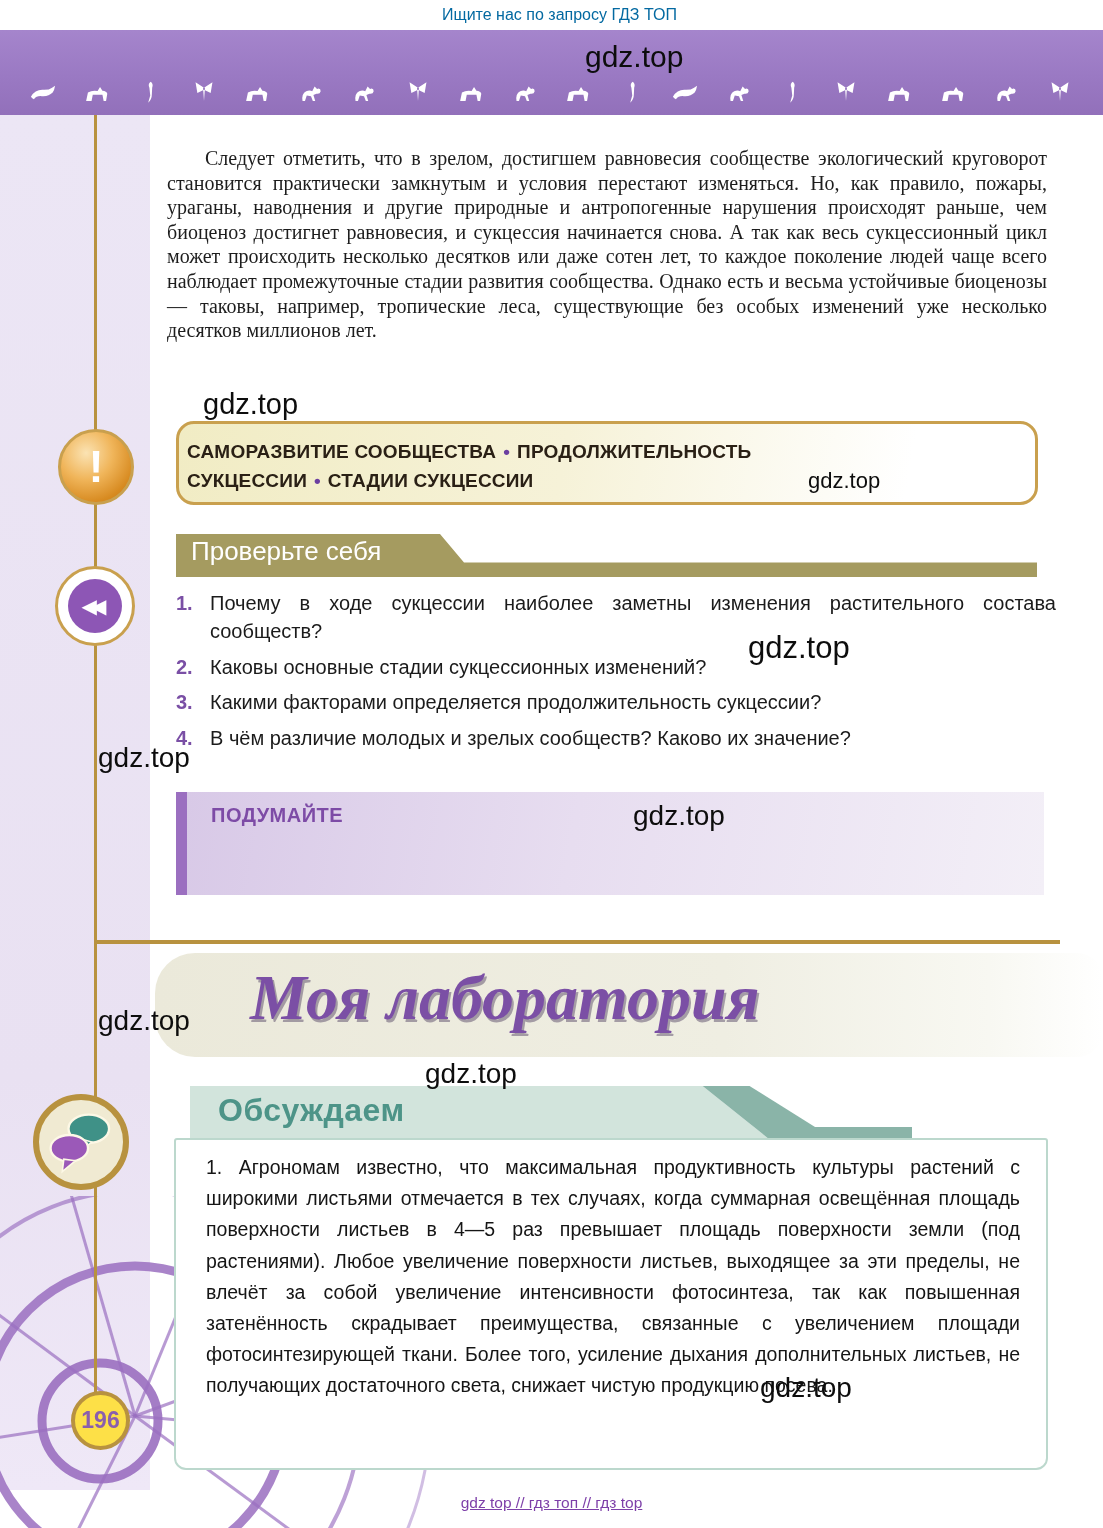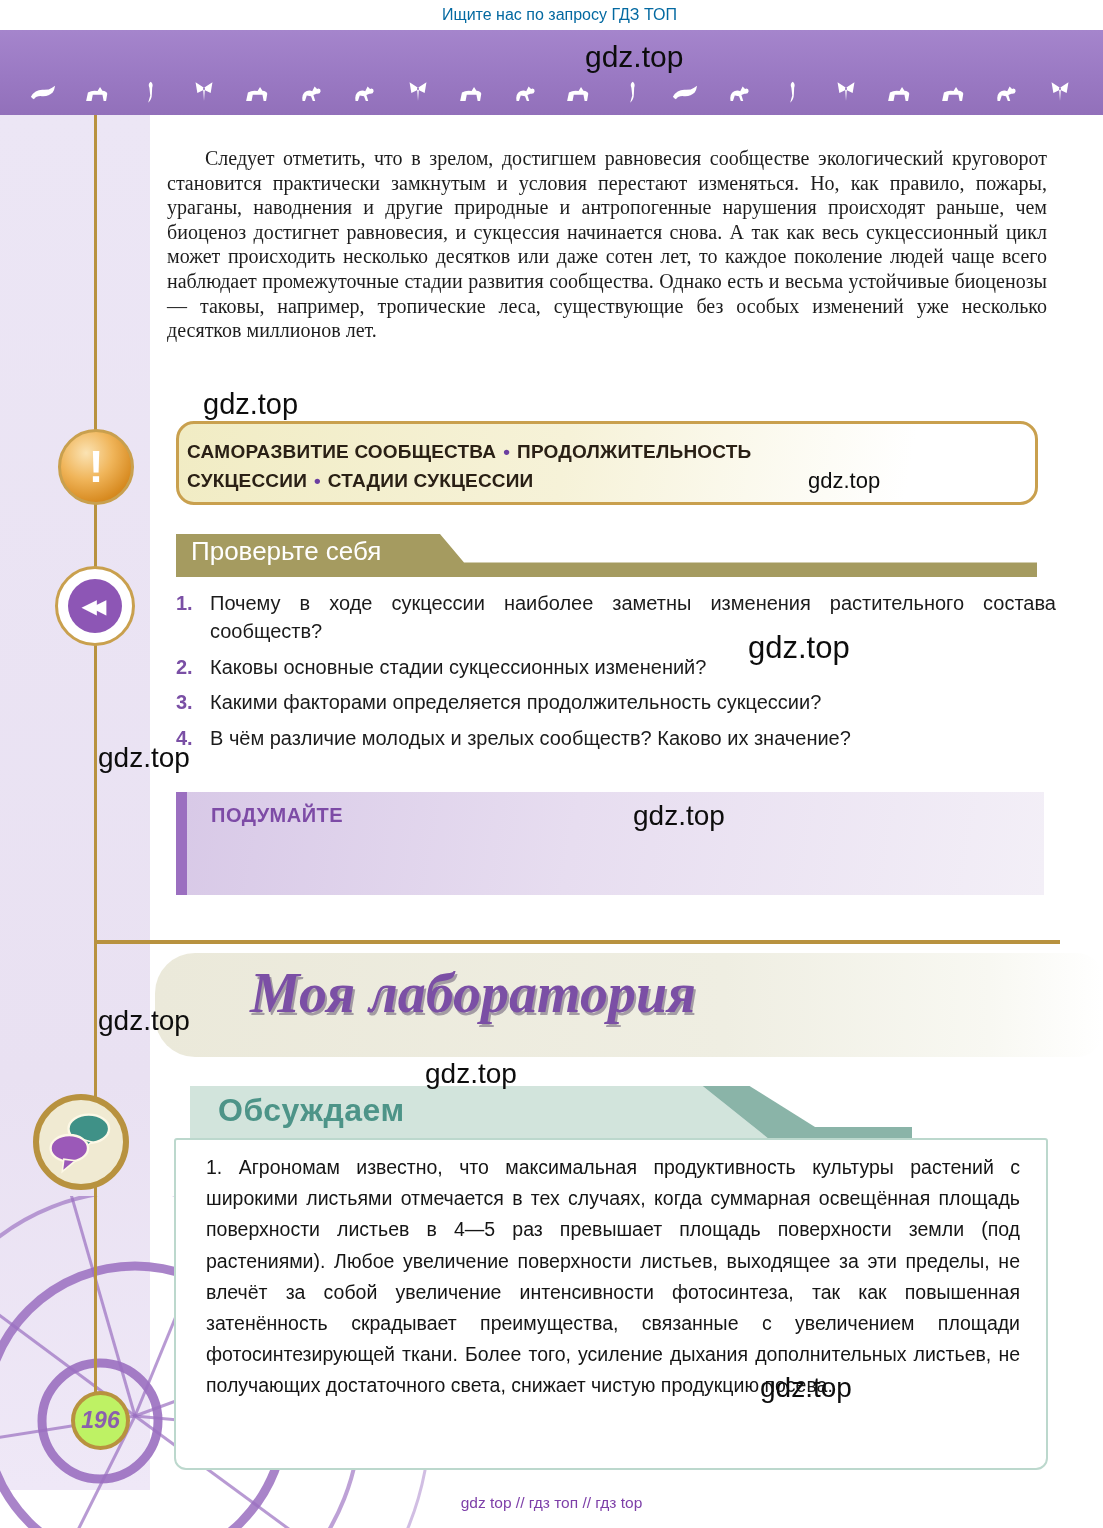--- a/index.html
+++ b/index.html
@@ -59,21 +59,21 @@
   .think-box{position:absolute;left:176px;top:792px;width:868px;height:103px;box-sizing:border-box;
         background:linear-gradient(100deg,#d8c9e7 0%,#e7ddf0 45%,#f3eff7 100%);
         border-left:11px solid #9b6fc0;padding:12px 24px 0;}
   .think-title{color:#7d4ba6;font-weight:bold;font-size:20px;letter-spacing:.5px;}
   .think-q{margin-top:14px;font-family:"Liberation Serif",serif;font-size:20.5px;color:#1e1420;}
 
   .lab-banner{position:absolute;left:155px;top:953px;width:948px;height:104px;
         background:linear-gradient(90deg,#ebe9da 0%,#efeee2 60%,#f8f8f2 88%,#ffffff 100%);
         border-radius:40px 26px 26px 40px;}
   .lab-title{position:absolute;left:95px;top:8px;font-family:"Liberation Serif",serif;
-        font-style:italic;font-weight:bold;font-size:56px;color:#7b4fa5;
+        font-style:italic;font-weight:bold;font-size:64px;color:#7b4fa5;
         text-shadow:2px 3px 0 rgba(52,36,76,.4);}
 
   .discuss-banner{position:absolute;left:190px;top:1086px;width:722px;height:52px;}
   .db-light{position:absolute;top:0;left:0;width:100%;height:100%;background:#d2e4dc;
         clip-path:polygon(0 0,71% 0,80% 100%,0 100%);}
   .db-ribbon{position:absolute;top:0;left:0;width:100%;height:100%;background:#8ab4a8;
         clip-path:polygon(71% 0,77.5% 0,89% 100%,80% 100%);}
   .db-tail{position:absolute;left:80%;bottom:0;width:20%;height:11px;background:#8ab4a8;}
   .discuss-title{position:absolute;left:28px;top:6px;color:#4d9488;font-size:32px;
         font-weight:bold;letter-spacing:.5px;}
@@ -81,26 +81,26 @@
   .discuss-box{position:absolute;left:174px;top:1138px;width:874px;height:332px;box-sizing:border-box;
         background:#fff;border:2px solid #bcd8cd;border-radius:3px 3px 12px 12px;}
   .discuss-text{margin:12px 26px 0 30px;font-size:19.5px;line-height:1.6;
         text-align:justify;color:#151515;}
 
   .chat-icon{position:absolute;left:33px;top:1094px;width:96px;height:96px;border-radius:50%;
         background:#f0ead2;border:6px solid #b8923f;box-sizing:border-box;
         display:flex;align-items:center;justify-content:center;}
 
   .page-num{position:absolute;left:71px;top:1391px;width:59px;height:59px;border-radius:50%;
-        background:#bef264;border:4px solid #b8923f;box-sizing:border-box;
+        background:#fde047;border:4px solid #b8923f;box-sizing:border-box;
         display:flex;align-items:center;justify-content:center;
-        color:#8a5fae;font-weight:bold;font-size:23px;font-style:italic;}
+        color:#8a5fae;font-weight:bold;font-size:23px;}
 
   .footer{position:absolute;left:0;top:1494px;width:100%;text-align:center;
-        color:#7d3fa8;font-size:15.5px;}
+        color:#7d3fa8;font-size:15.5px;text-decoration:underline;}
 
   .wm{position:absolute;color:#0d0d0d;font-family:"Liberation Sans",sans-serif;}
   .wm-banner{left:585px;top:40px;font-size:30px;}
   .wm-1{left:203px;top:388px;font-size:29px;}
   .wm-2{left:808px;top:468px;font-size:22px;}
   .wm-3{left:748px;top:630px;font-size:31px;}
   .wm-4{left:98px;top:742px;font-size:28px;}
   .wm-5{left:633px;top:800px;font-size:28px;}
   .wm-6{left:98px;top:1005px;font-size:28px;}
   .wm-7{left:425px;top:1058px;font-size:28px;}

